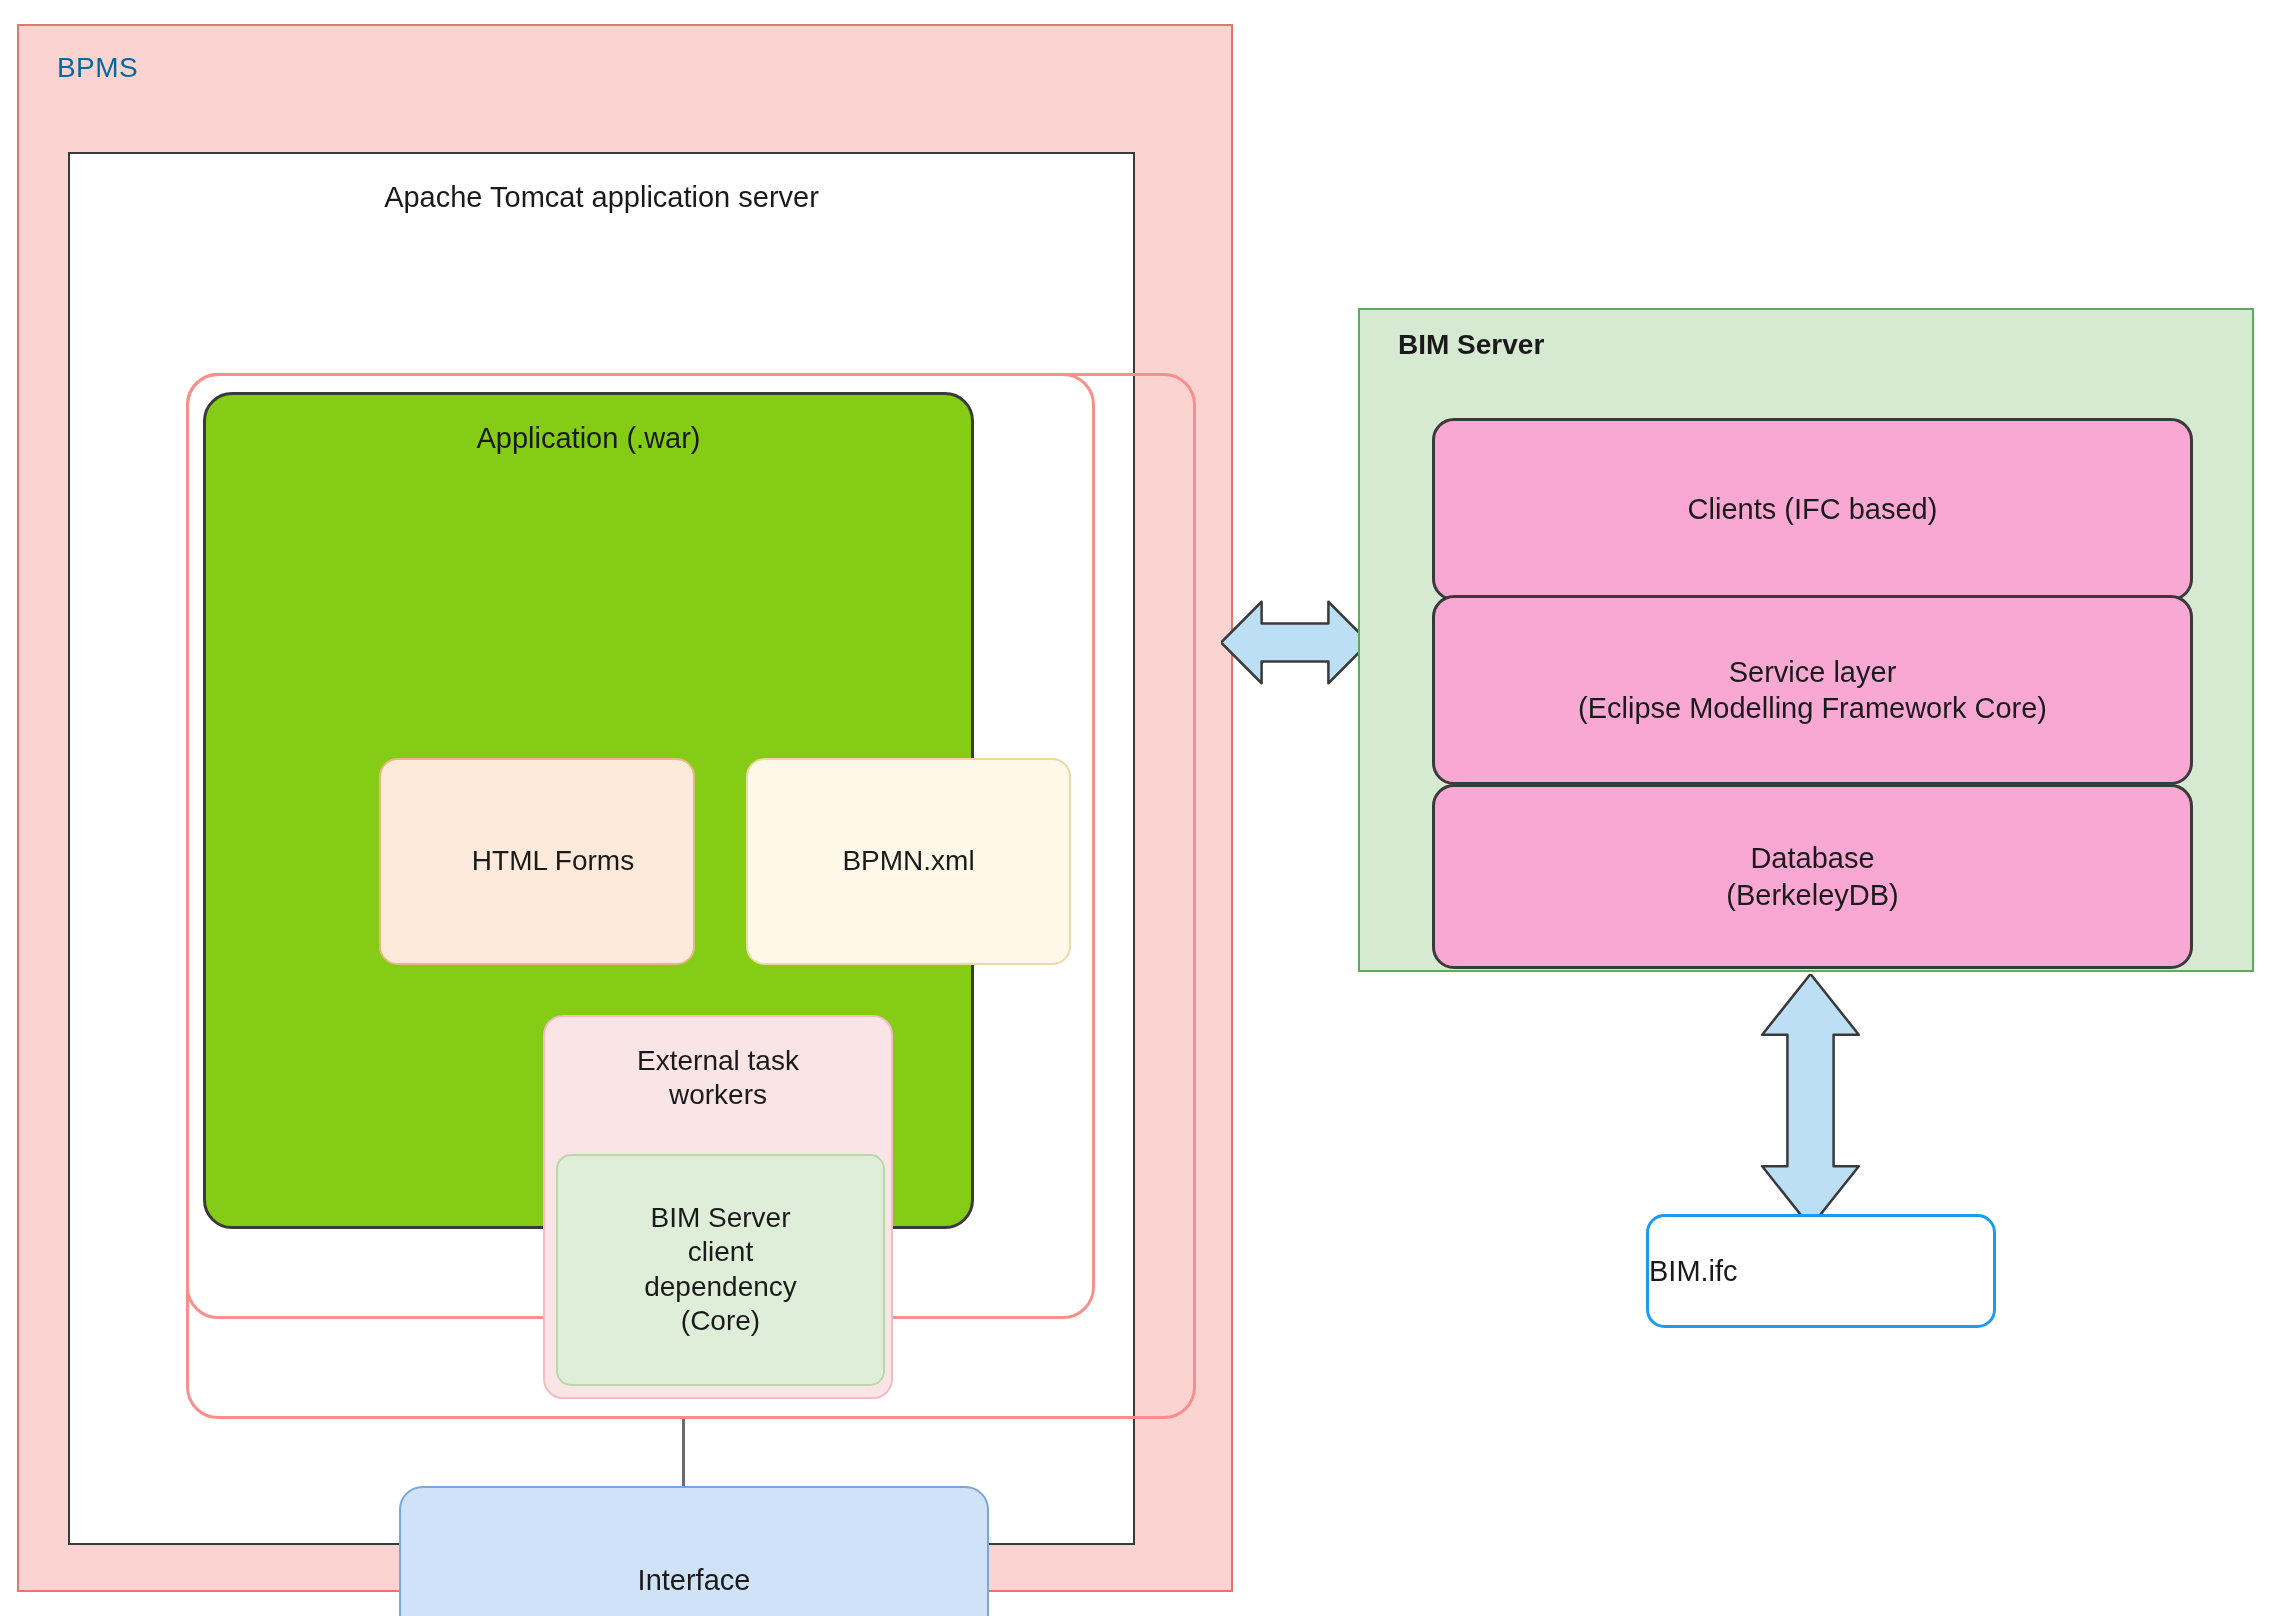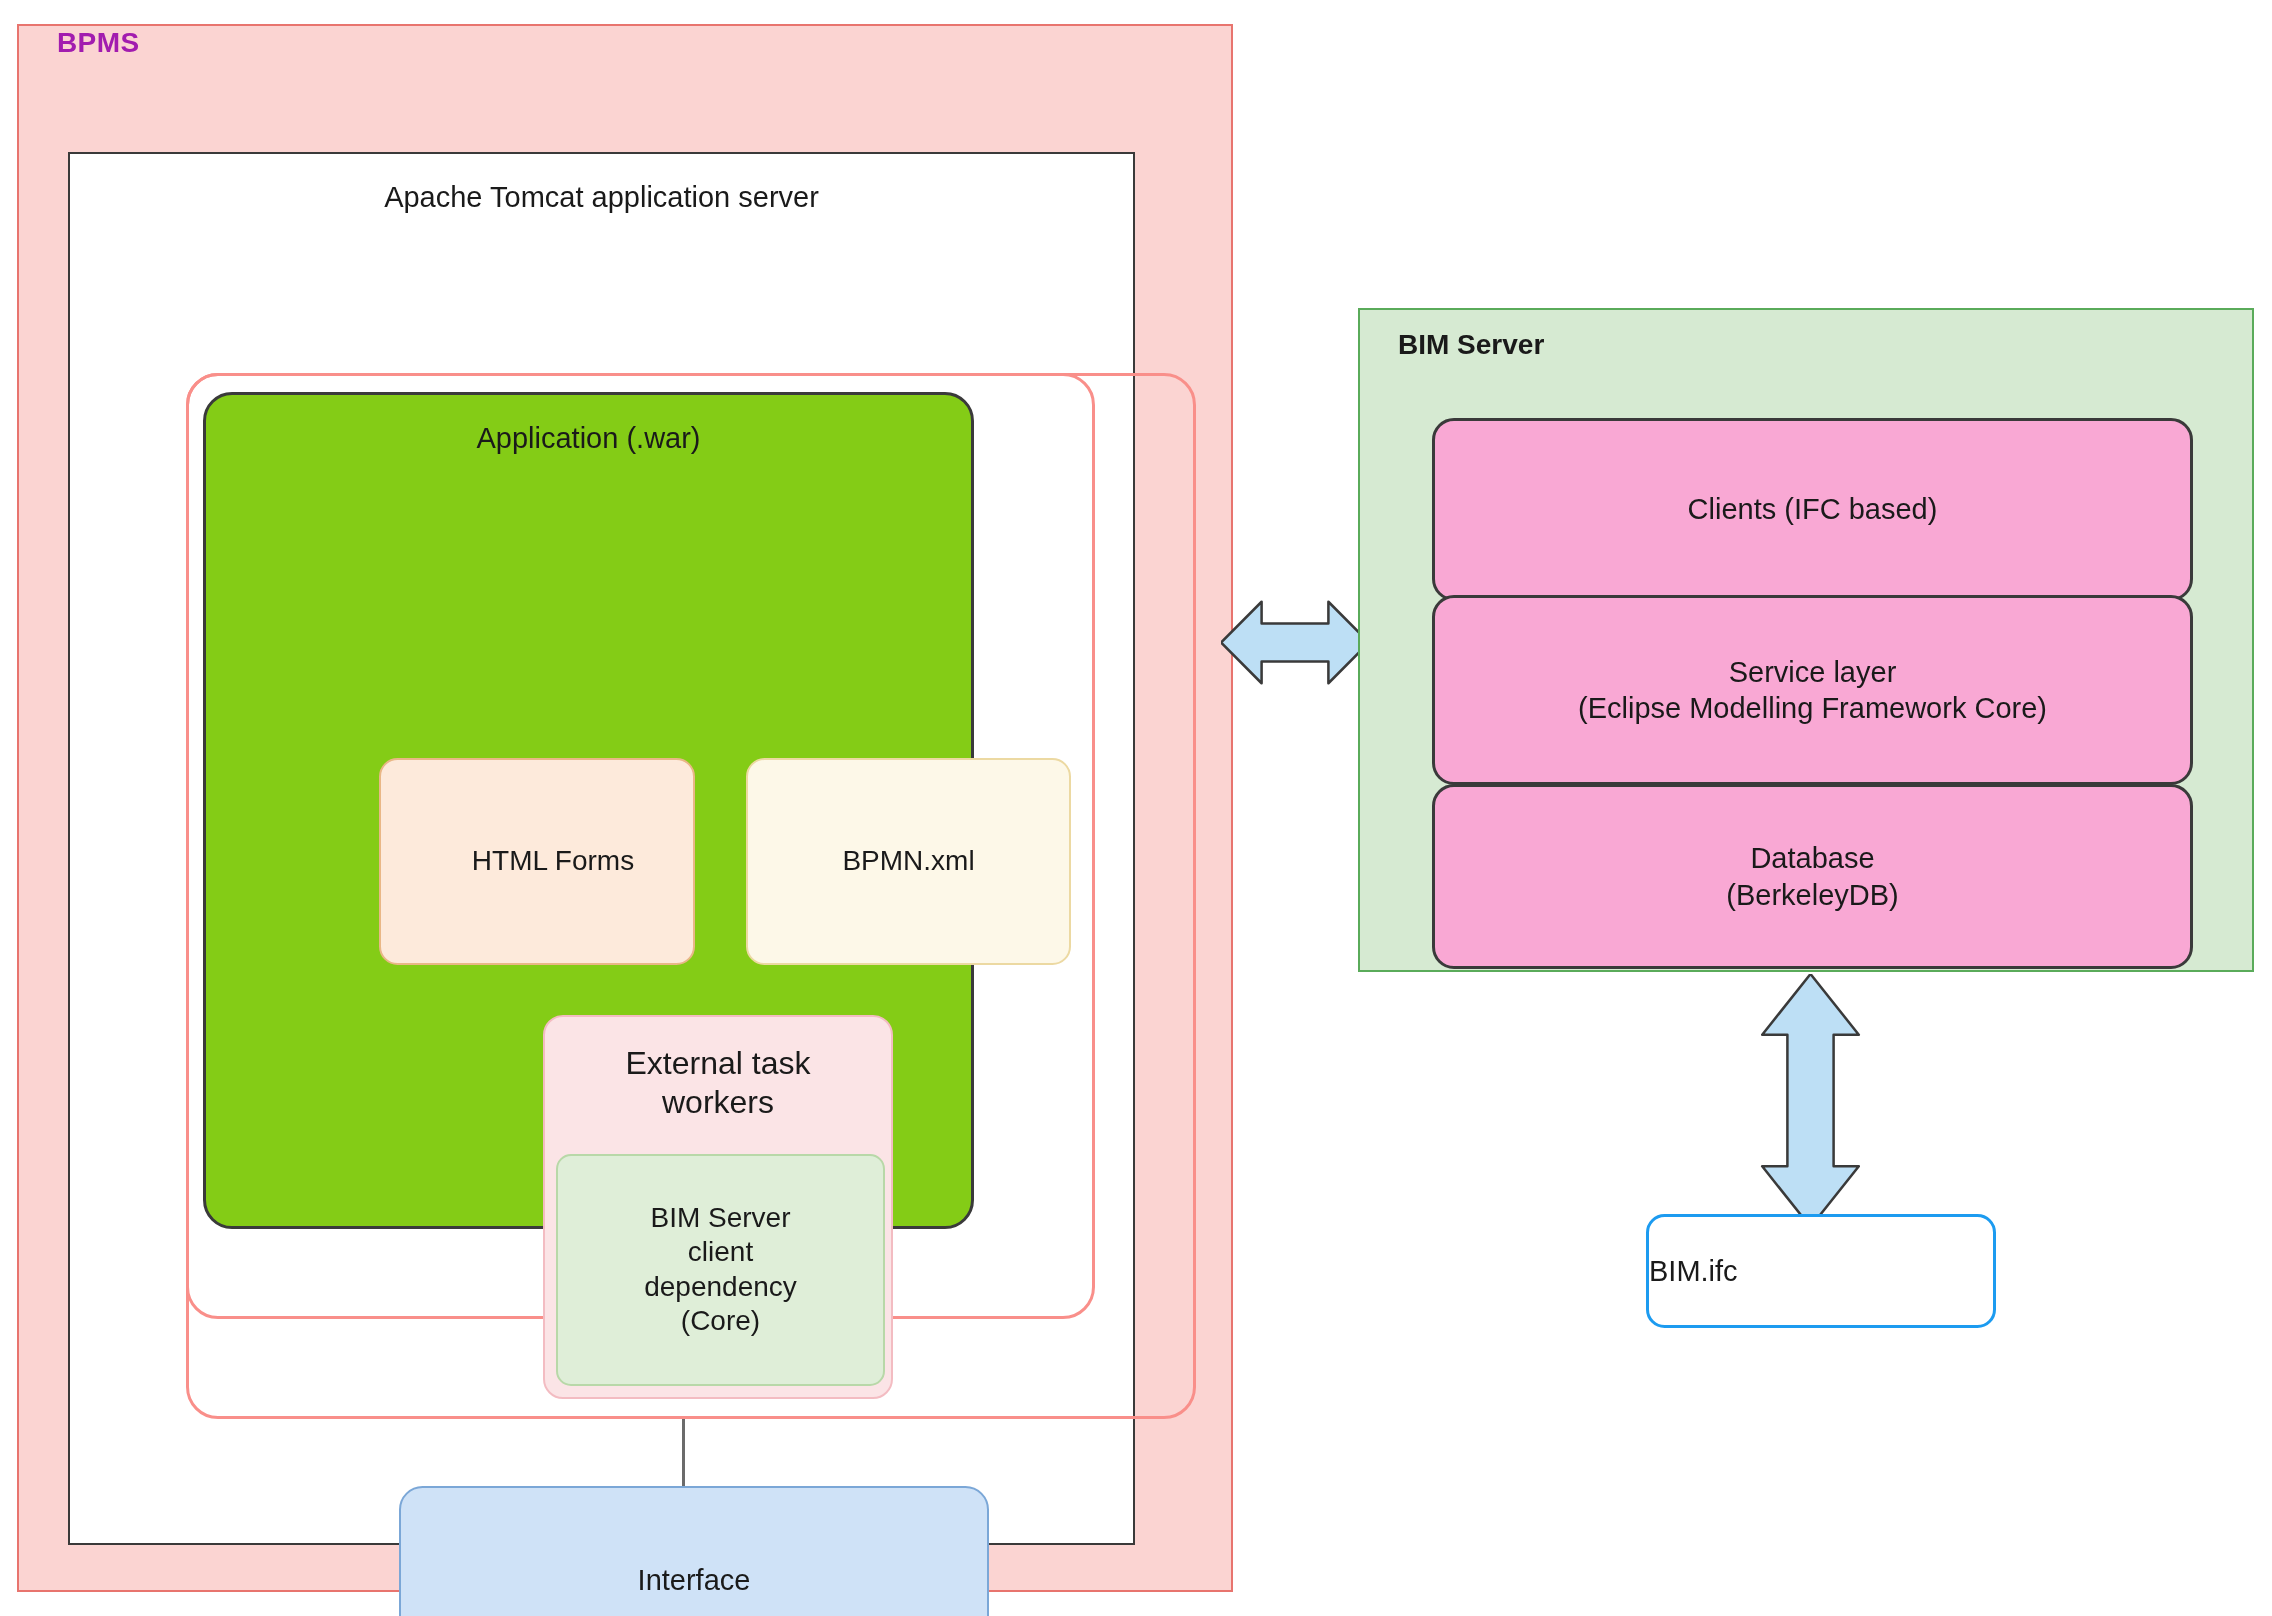--- a/index.html
+++ b/index.html
@@ -17,22 +17,22 @@
   }
   .box { position: absolute; box-sizing: border-box; }
 
   
   #bpms-container {
     left: 17px; top: 23.6px; width: 1216px; height: 1568px;
     background: #fbd4d2;
     border: 2.5px solid #e8746e;
   }
   #bpms-title {
-    position: absolute; left: 38px; top: 1px;
-    font-size: 28px; font-weight: bold; color: #a21caf;
+    position: absolute; left: 38px; top: 26px;
+    font-size: 28px; font-weight: normal; color: #0369a1;
     letter-spacing: 0.4px;
   }
 
   
   #tomcat-panel {
     left: 49px; top: 126px; width: 1067px; height: 1393px;
     background: #ffffff;
     border: 2.5px solid #3a3a3a;
   }
   #tomcat-title {
@@ -89,21 +89,21 @@
     left: 540px; top: 363px; width: 325px; height: 207px;
     background: #fdf8e8; border: 2.5px solid #ecd9a2; border-radius: 18.6px;
   }
 
   #external-task-box {
     left: 337px; top: 620px; width: 350px; height: 384px;
     background: #fbe4e6; border: 2.5px solid #f3bcc2; border-radius: 20px;
   }
   #external-task-label {
     position: absolute; left: 0; right: 0; top: 27px;
-    text-align: center; font-size: 32px; color: #1a1a1a; line-height: 1.22;
+    text-align: center; font-size: 28px; color: #1a1a1a; line-height: 1.22;
   }
   #bim-client-dep-box {
     left: 350px; top: 759px; width: 329px; height: 232px;
     background: #dfeed8; border: 2.5px solid #b8d8a8; border-radius: 15px;
     display: flex; align-items: center; justify-content: center;
     text-align: center; font-size: 28px; color: #1a1a1a; line-height: 1.22;
   }
 
   
   #rest-to-interface-line {

